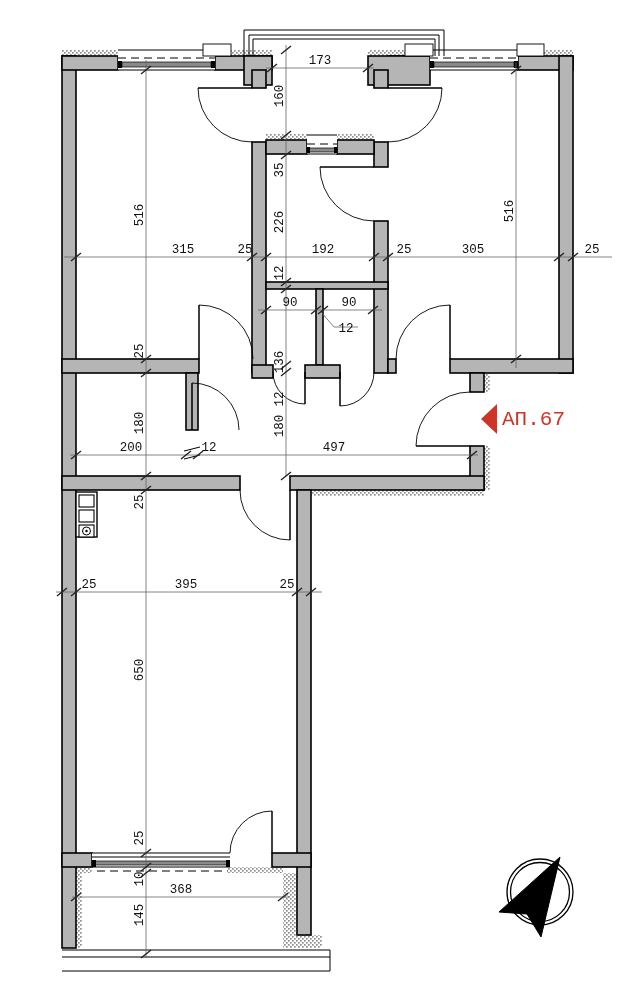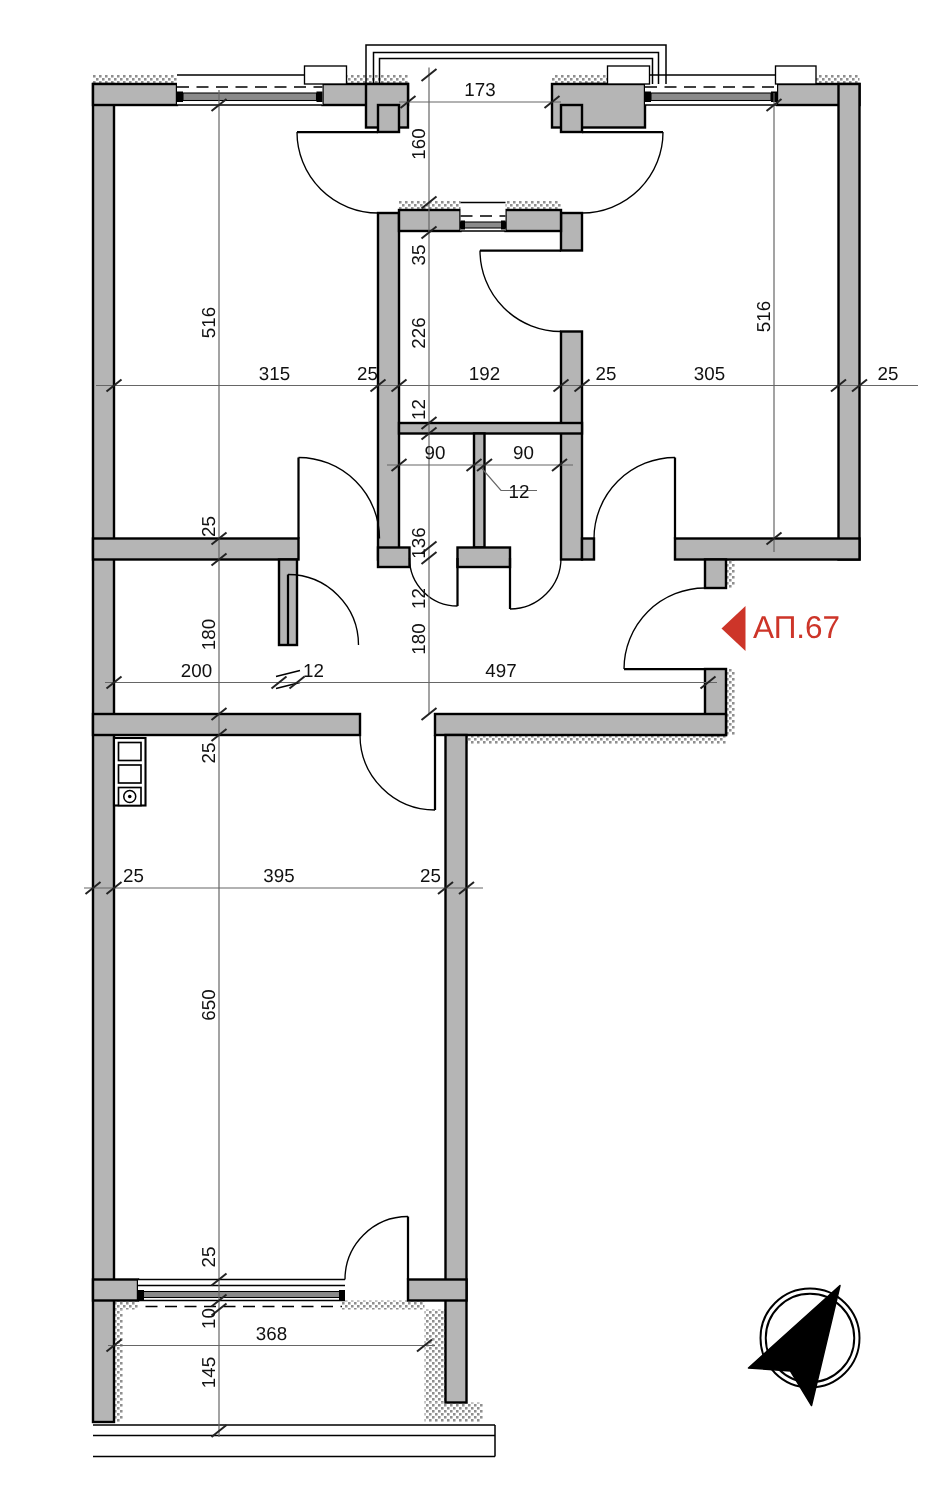--- a/index.html
+++ b/index.html
@@ -1,17 +1,17 @@
 <!DOCTYPE html>
 <html style="--wall: #b5b5b5; --accent: #cd3529; --dim_text: #111111; --dim_line: #666666;"><head>
 <meta charset="utf-8">
 <style>
   html,body{margin:0;padding:0;background:#ffffff;}
   .canvas{position:relative;width:626px;height:1000px;background:#fff;overflow:hidden;
-          font-family:Liberation Sans, sans-serif;}
+          font-family:Liberation Mono, monospace;}
   svg{position:absolute;left:0;top:0;}
   .wall{fill:var(--wall,#b5b5b5);stroke:#000;stroke-width:1.6;}
   .hatch{fill:url(#ht);stroke:none;}
   .thin{stroke:#000;stroke-width:1;fill:none;}
   .leaf{stroke:#000;stroke-width:1.5;fill:none;}
   .arc{stroke:#000;stroke-width:0.9;fill:none;}
   .white{fill:#fff;stroke:none;}
   .wbox{fill:#fff;stroke:#000;stroke-width:0.9;}
   .sill{fill:#8a8a8a;stroke:#000;stroke-width:0.7;}
   .cap{fill:#000;stroke:none;}

